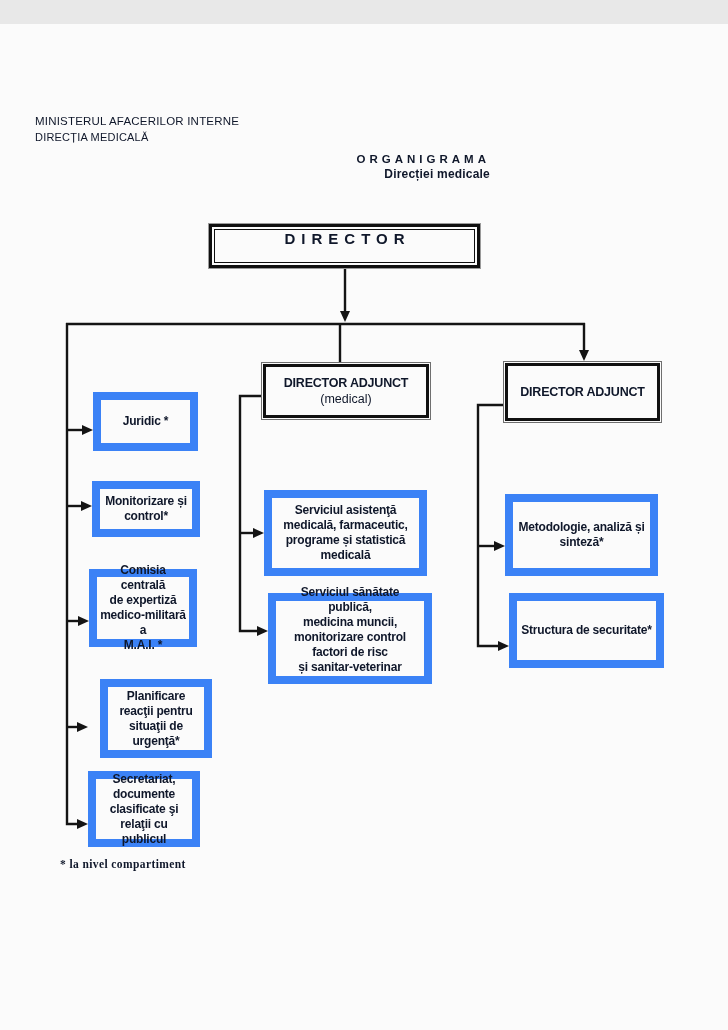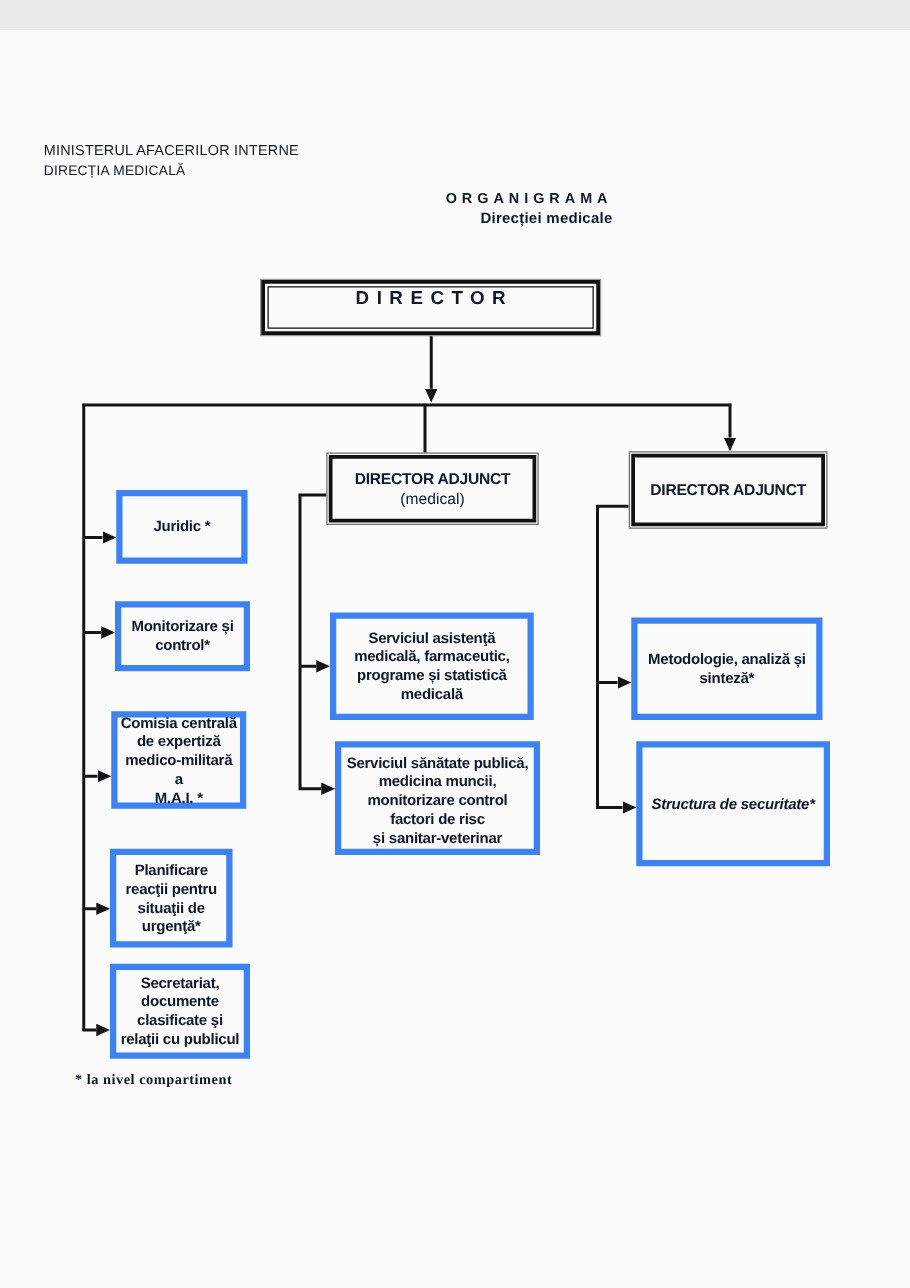--- a/index.html
+++ b/index.html
@@ -15,21 +15,21 @@
   .hdr-l1{font-size:11.5px;}
   .hdr-l2{font-size:11px;}
   .ttl{position:absolute;left:240px;top:129px;width:250px;text-align:right;}
   .ttl-l1{font-size:11.5px;font-weight:bold;letter-spacing:4px;}
   .ttl-l2{font-size:12px;font-weight:bold;letter-spacing:.2px;margin-top:2px;}
   .node{
     position:absolute;z-index:2;box-sizing:border-box;
     display:flex;align-items:center;justify-content:center;
     text-align:center;background:#fbfbfb;
   }
-  .plain{border:5px solid #3b82f6;}
+  .plain{border:8px solid #3b82f6;}
   .box-label{
     font-weight:bold;font-size:12px;line-height:15px;
     letter-spacing:-.2px;white-space:pre-line;padding:1px 2px;
   }
   
   .dbl-out{
     position:absolute;z-index:2;box-sizing:border-box;background:#fbfbfb;
     border:3px solid #0f0f0f;padding:2px;box-shadow:0 0 0 1px #9a9a9a;
   }
   .dbl-in{
@@ -128,21 +128,21 @@
 de expertiză
 medico-militară a
 M.A.I. *</span>
   </div>
 
   <div class="node plain" style="left:92px;top:457px;width:108px;height:56px;">
     <span class="box-label">Monitorizare și
 control*</span>
   </div>
 
-  <div class="node plain" style="left:88px;top:655px;width:98px;height:79px;">
+  <div class="node plain" style="left:100px;top:655px;width:112px;height:79px;">
     <span class="box-label">Planificare
 reacţii pentru
 situaţii de
 urgenţă*</span>
   </div>
 
   <div class="node plain" style="left:88px;top:747px;width:112px;height:76px;">
     <span class="box-label">Secretariat,
 documente
 clasificate şi
@@ -162,19 +162,19 @@
 monitorizare control
 factori de risc
 și sanitar-veterinar</span>
   </div>
 
   <div class="node plain" style="left:505px;top:470px;width:153px;height:82px;">
     <span class="box-label">Metodologie, analiză  și
 sinteză*</span>
   </div>
 
-  <div class="node plain" style="left:509px;top:569px;width:155px;height:100px;font-style:italic;">
+  <div class="node plain" style="left:509px;top:569px;width:155px;height:75px;">
     <span class="box-label">Structura de securitate*</span>
   </div>
 
   <div class="footnote">* la nivel compartiment</div>
 
 </div>
 
 </body></html>

